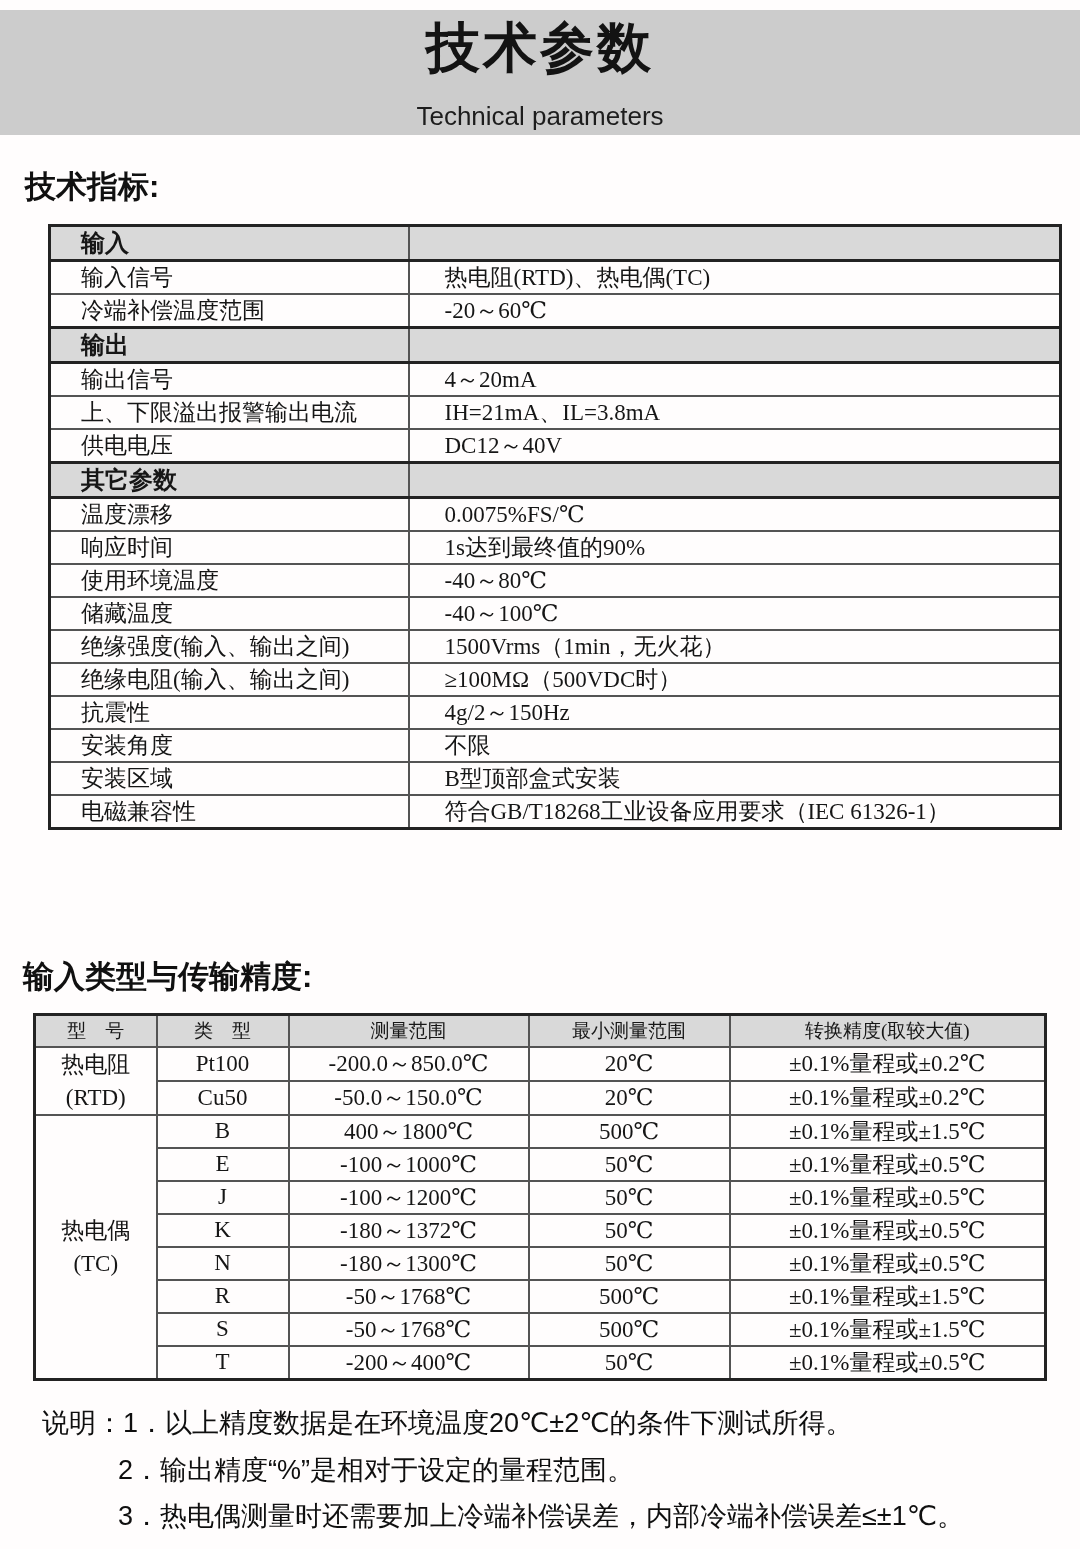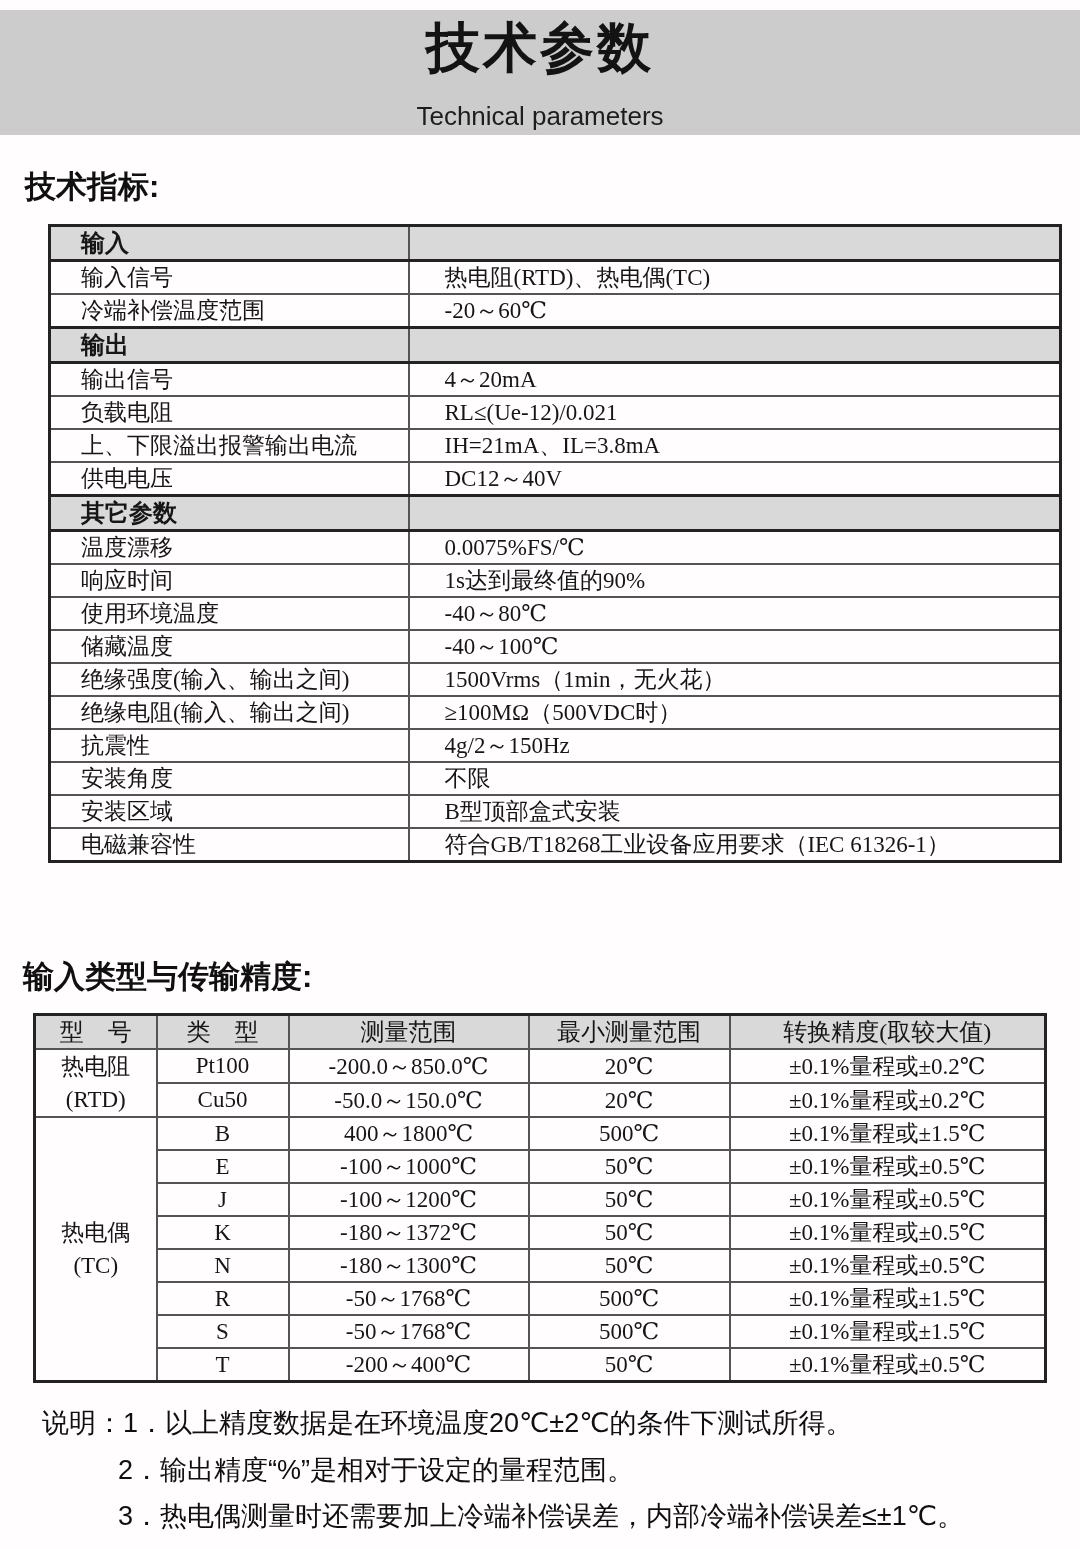--- a/index.html
+++ b/index.html
@@ -70,21 +70,21 @@
   }
   
   .io-table{
     position:absolute;left:33px;top:1013px;width:1011px;
     font-size:23px;text-align:center;
     border:3px solid var(--border-dark);
   }
   .io-table th{
     background:var(--section-bg);
     border:2px solid var(--border-light);
-    height:32px;font-weight:normal;font-size:24px;
+    height:32px;font-weight:normal;font-size:19px;
     vertical-align:middle;
   }
   .io-table td{
     border:2px solid var(--border-light);
     height:31.2px;vertical-align:middle;
     white-space:nowrap;overflow:hidden;
   }
   .io-table td.model-cell{line-height:33px;}
   
   .notes{
@@ -124,24 +124,20 @@
           <td class="label-cell">冷端补偿温度范围</td>
           <td class="value-cell">-20～60℃</td>
         </tr>
         <tr class="section">
           <td class="label-cell">输出</td>
           <td></td>
         </tr>
         <tr>
           <td class="label-cell">输出信号</td>
           <td class="value-cell">4～20mA</td>
-        </tr>
-        <tr>
-          <td class="label-cell">负载电阻</td>
-          <td class="value-cell">RL≤(Ue-12)/0.021</td>
         </tr>
         <tr>
           <td class="label-cell">上、下限溢出报警输出电流</td>
           <td class="value-cell">IH=21mA、IL=3.8mA</td>
         </tr>
         <tr>
           <td class="label-cell">供电电压</td>
           <td class="value-cell">DC12～40V</td>
         </tr>
         <tr class="section">

